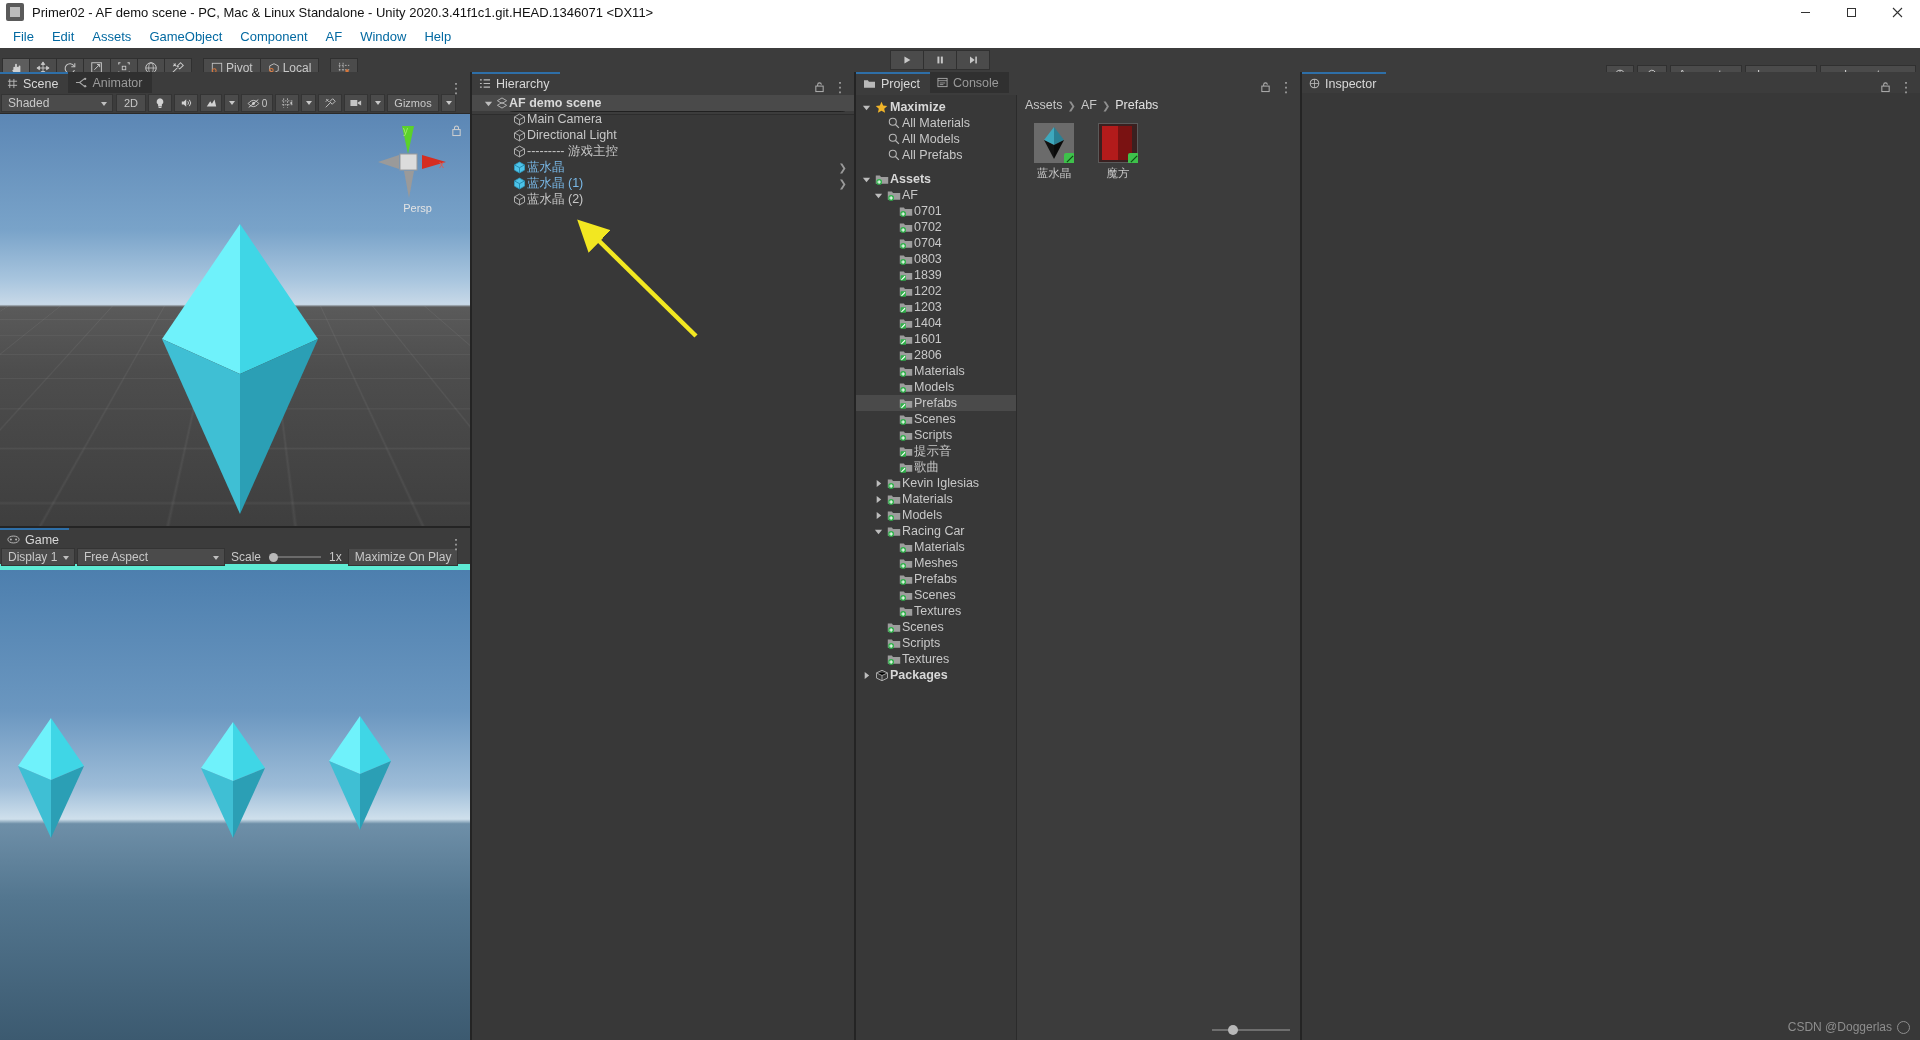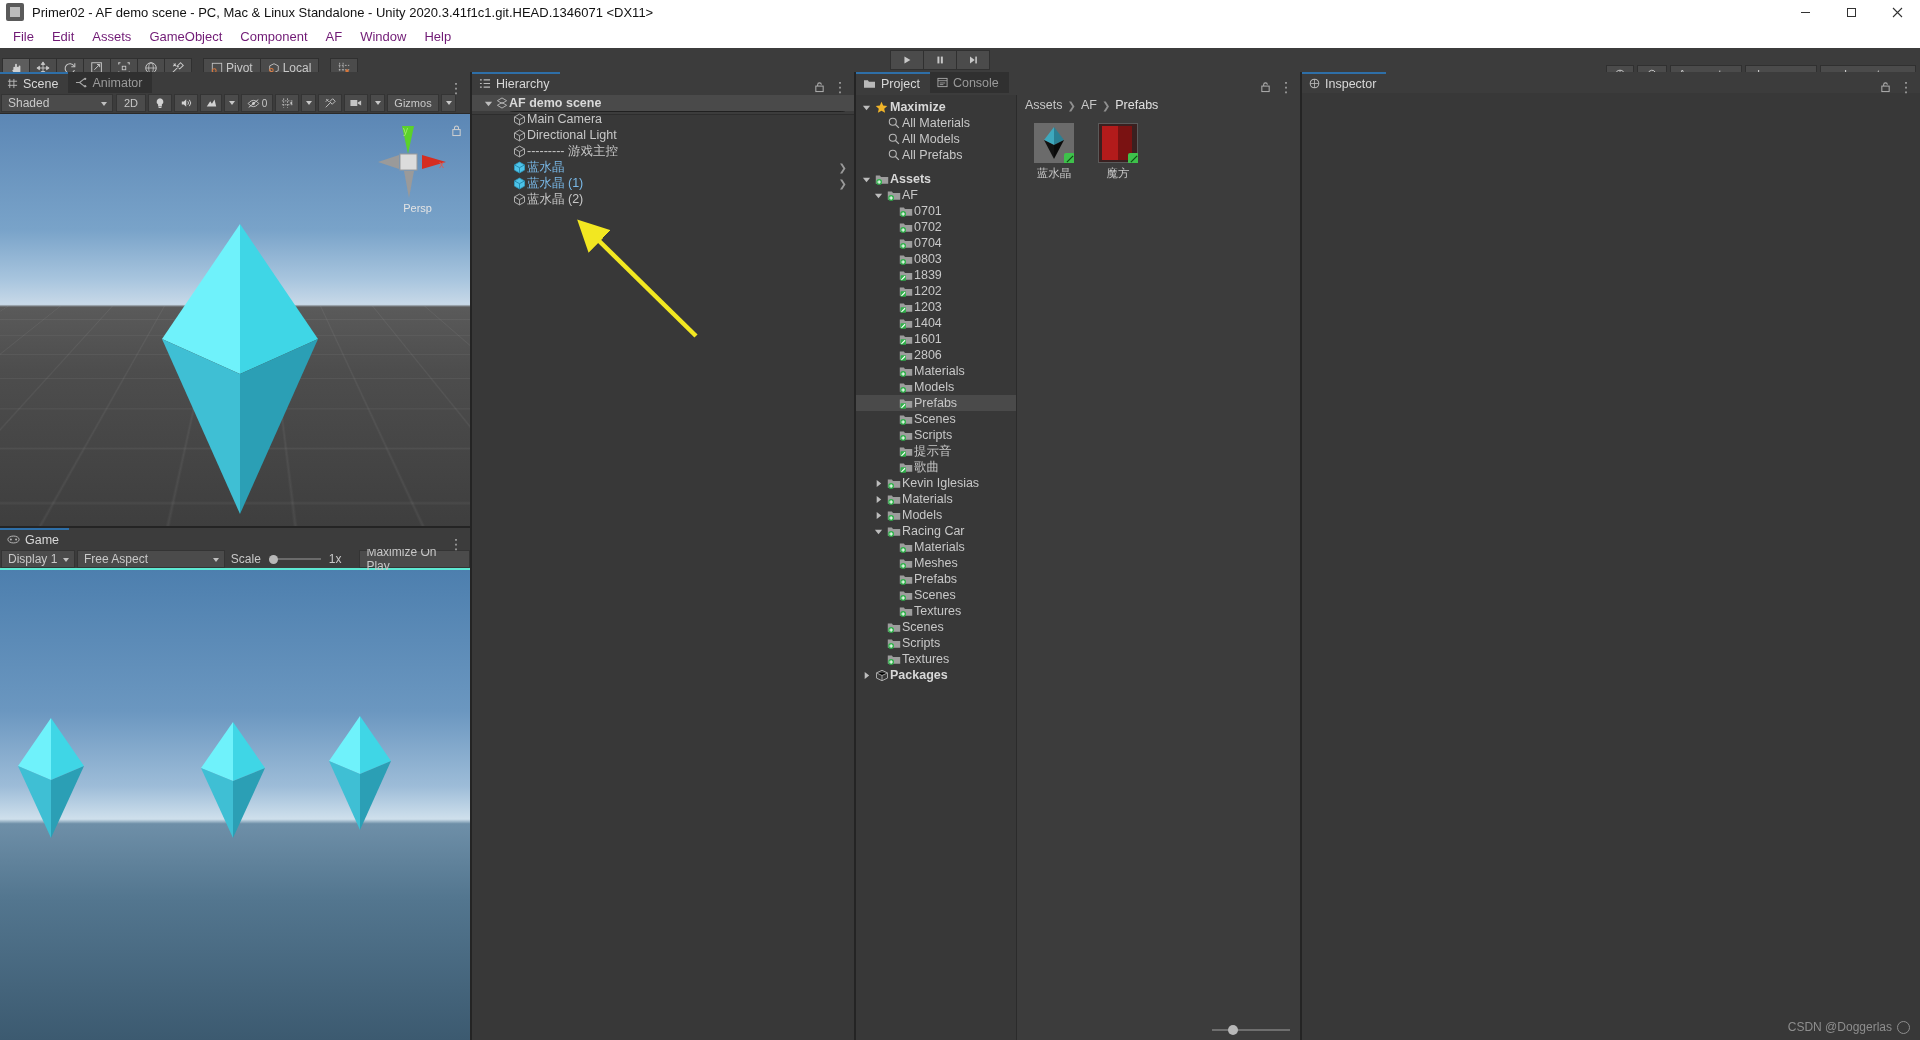--- a/index.html
+++ b/index.html
@@ -36,21 +36,21 @@
   }
   .tb-btn svg { display: block; }
 
   
   .menubar {
     position: absolute; left: 0; top: 24px; width: 1920px; height: 24px;
     background: #ffffff; color: #000;
     display: flex; align-items: center; padding-left: 4px;
   }
   .menu-item {
-    padding: 3px 9px; font-size: 13px; color: #701a75; white-space: nowrap;
+    padding: 3px 9px; font-size: 13px; color: #0369a1; white-space: nowrap;
   }
 
   
   .maintoolbar {
     position: absolute; left: 0; top: 48px; width: 1920px; height: 40px;
     background: #3c3c3c; border-bottom: 1px solid #242424;
     display: flex; align-items: center;
   }
   .tool-grp { display: flex; align-items: center; height: 20px; margin-left: 2px; }
   .tbtn {
@@ -141,37 +141,37 @@
   }
   .axis-gizmo { position: absolute; right: 22px; top: 10px; width: 72px; height: 78px; }
   .persp-label {
     position: absolute; right: 38px; top: 88px; font-size: 11px; color: #e4e4e4;
   }
   .lock-ico { position: absolute; right: 8px; top: 10px; }
 
   
   #game-panel { left: 0; top: 528px; width: 470px; height: 512px; }
   .game-toolbar {
-    height: 21px; background: #3c3c3c; border-bottom: 2px solid #5eead4;
+    height: 21px; background: #3c3c3c; border-bottom: 6px solid #5eead4;
     display: flex; align-items: center; padding-left: 1px; gap: 2px;
   }
   .gt-drop {
     height: 18px; background: #4b4b4b; border: 1px solid #343434;
     display: flex; align-items: center; padding: 0 16px 0 6px;
     font-size: 12px; color: #c8c8c8; position: relative;
   }
   .gt-drop::after {
     content: ""; position: absolute; right: 5px; top: 7px;
     border-left: 3.5px solid transparent; border-right: 3.5px solid transparent;
     border-top: 4px solid #c0c0c0;
   }
   .gt-label { font-size: 12px; color: #c8c8c8; padding: 0 4px; }
   .gt-btn {
     height: 18px; background: #4b4b4b; border: 1px solid #343434;
-    display: flex; align-items: center; padding: 0 6px; font-size: 12px; color: #c8c8c8; margin-left: 12px;
+    display: flex; align-items: center; padding: 0 6px; font-size: 12px; color: #c8c8c8;
   }
   .slider-wrap { display: flex; align-items: center; width: 56px; position: relative; height: 18px; }
   .slider-track { position: absolute; left: 2px; right: 2px; top: 8px; height: 2px; background: #6b6b6b; }
   .slider-knob {
     position: absolute; left: 2px; top: 5px; width: 9px; height: 9px;
     background: #b8b8b8; border-radius: 50%;
   }
   .game-viewport {
     position: absolute; left: 0; top: 42px; width: 470px; height: 470px;
     overflow: hidden;

